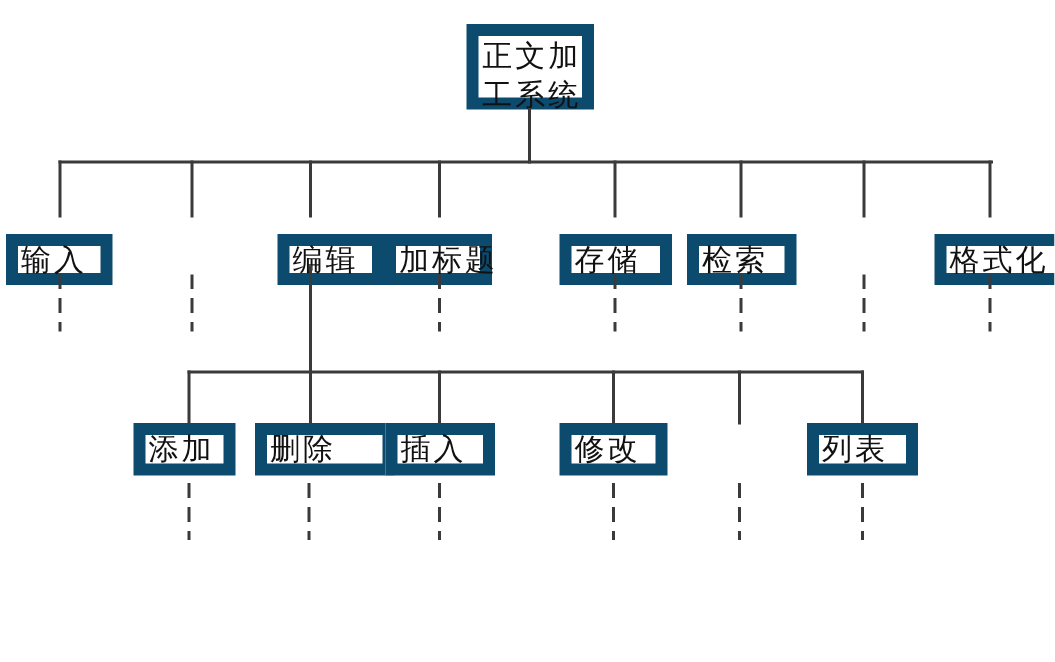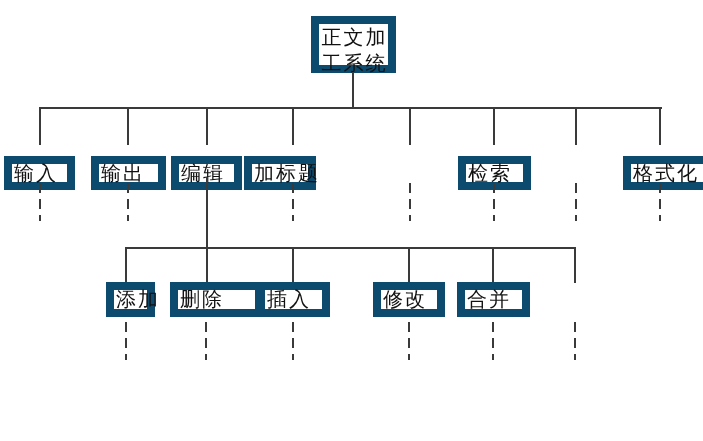--- a/index.html
+++ b/index.html
@@ -48,36 +48,36 @@
   .rootbox{left:311px;top:16px;width:85px;height:57px;}
   .v-root{left:352px;top:72px;height:37px;}
   
   .h-l2{left:39px;top:107px;width:623px;}
   .d2-1{left:39px;}  .d2-2{left:127px;} .d2-3{left:206px;} .d2-4{left:292px;}
   .d2-5{left:409px;} .d2-6{left:493px;} .d2-7{left:575px;} .d2-8{left:659px;}
   .drop2{top:107px;height:38px;}
   
   .b-l2{top:144px;height:34px;margin-top:12px;}
   .b21{left:4px;width:71px;}   .b22{left:91px;width:75px;}
-  .b23{left:171px;width:71px;} .b24{left:244px;width:72px;}
+  .b23{left:185px;width:71px;} .b24{left:256px;width:72px;}
   .b25{left:373px;width:75px;} .b26{left:458px;width:73px;}
   .b27{left:539px;width:74px;} .b28{left:623px;width:96px;}
   
   .stub2{top:183px;height:38px;}
   .s2-1{left:39px;}  .s2-2{left:127px;} .s2-4{left:292px;} .s2-5{left:409px;}
   .s2-6{left:493px;} .s2-7{left:575px;} .s2-8{left:659px;}
   
   .v-edit{left:206px;top:177px;height:72px;}
   .h-l3{left:125px;top:247px;width:451px;}
   .drop3{top:247px;height:36px;}
   .d3-1{left:125px;} .d3-2{left:206px;} .d3-3{left:292px;}
   .d3-4{left:408px;} .d3-5{left:492px;} .d3-6{left:574px;}
   
   .b-l3{top:282px;height:35px;}
-  .b31{left:106px;width:49px;}  .b32{left:170px;width:93px;} .b33{left:257px;width:73px;}
+  .b31{left:89px;width:68px;}  .b32{left:170px;width:93px;} .b33{left:257px;width:73px;}
   .b34{left:373px;width:72px;} .b35{left:457px;width:73px;} .b36{left:538px;width:74px;}
   
   .stub3{top:322px;height:38px;}
   .s3-1{left:125px;} .s3-2{left:205px;} .s3-3{left:292px;}
   .s3-4{left:408px;} .s3-5{left:492px;} .s3-6{left:574px;}
 </style>
 </head>
 <body>
 
 <div id="canvas">
@@ -94,28 +94,28 @@
   <div class="vline drop2 d2-3"></div>
   <div class="vline drop2 d2-4"></div>
   <div class="vline drop2 d2-5"></div>
   <div class="vline drop2 d2-6"></div>
   <div class="vline drop2 d2-7"></div>
   <div class="vline drop2 d2-8"></div>
 
   <div class="box b-l2 b21">
       <span>输入</span>
     </div>
-  <div class="box b-l2 b22">
-      <span>输出</span>
-    </div>
   <div class="box b-l2 b23">
       <span>编辑</span>
     </div>
   <div class="box b-l2 b24">
       <span>加标题</span>
+    </div>
+  <div class="box b-l2 b25">
+      <span>存储</span>
     </div>
   <div class="box b-l2 b26">
       <span>检索</span>
     </div>
   <div class="box b-l2 b28">
       <span>格式化</span>
     </div>
 
   <div class="dash stub2 s2-1"></div>
   <div class="dash stub2 s2-2"></div>
@@ -139,22 +139,22 @@
     </div>
   <div class="box b-l3 b32">
       <span>删除</span>
     </div>
   <div class="box b-l3 b34">
       <span>修改</span>
     </div>
   <div class="box b-l3 b33">
       <span>插入</span>
     </div>
-  <div class="box b-l3 b35">
-      <span>合并</span>
+  <div class="box b-l3 b36">
+      <span>列表</span>
     </div>
 
   <div class="dash stub3 s3-1"></div>
   <div class="dash stub3 s3-2"></div>
   <div class="dash stub3 s3-3"></div>
   <div class="dash stub3 s3-4"></div>
   <div class="dash stub3 s3-5"></div>
   <div class="dash stub3 s3-6"></div>
 
 

